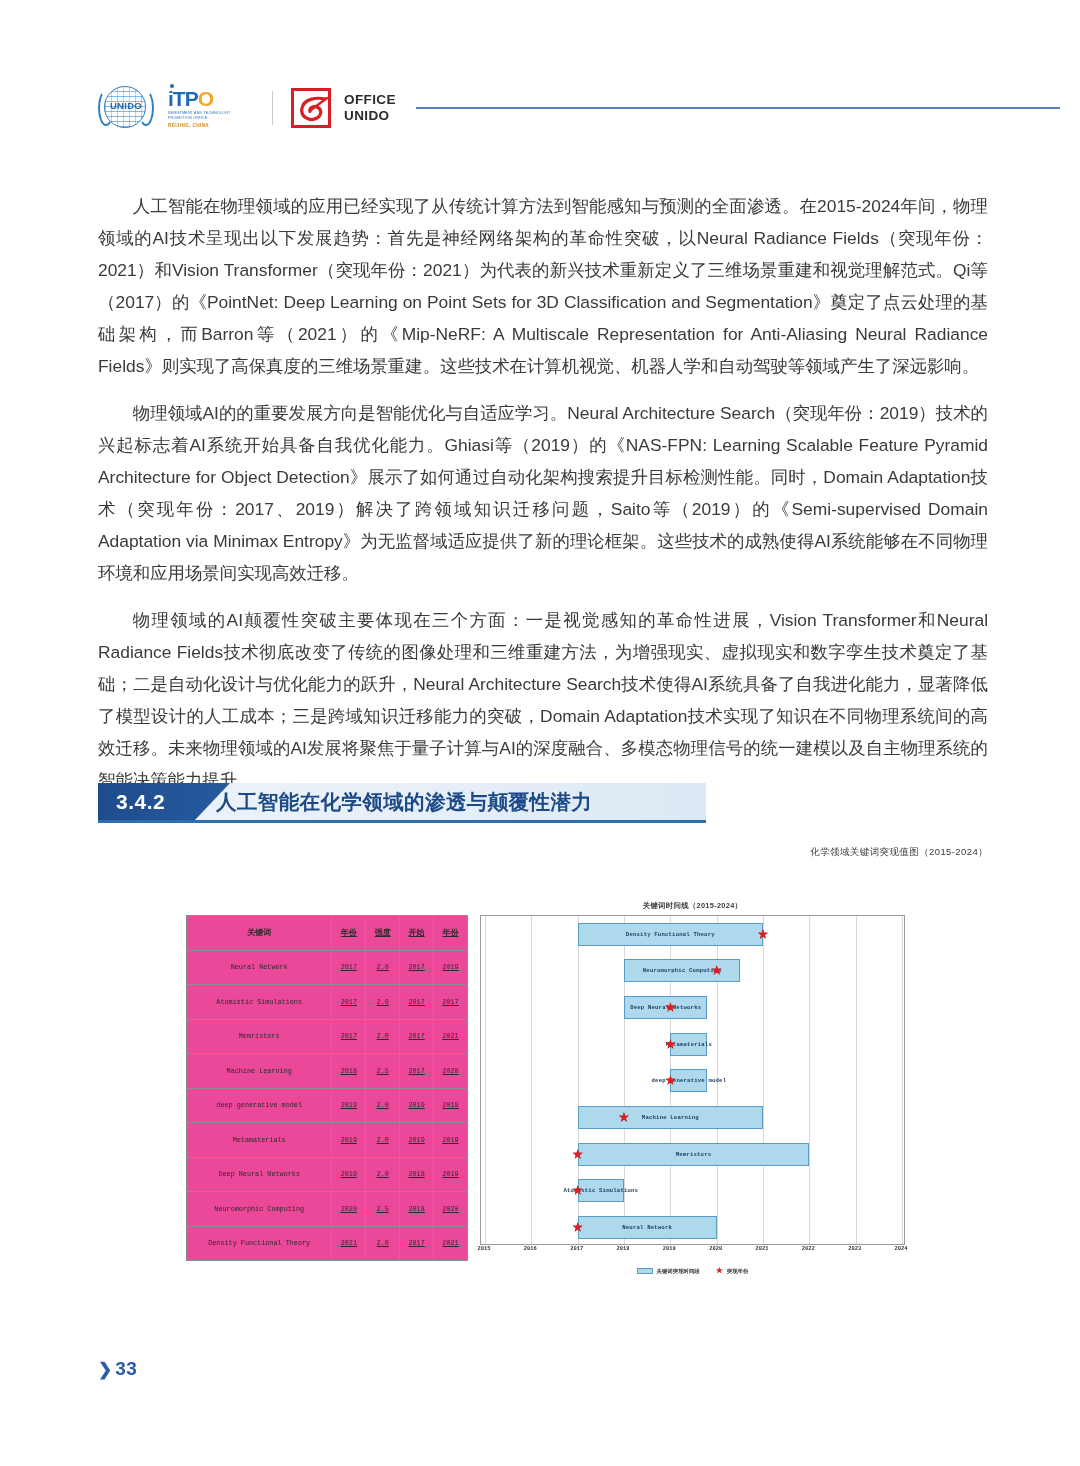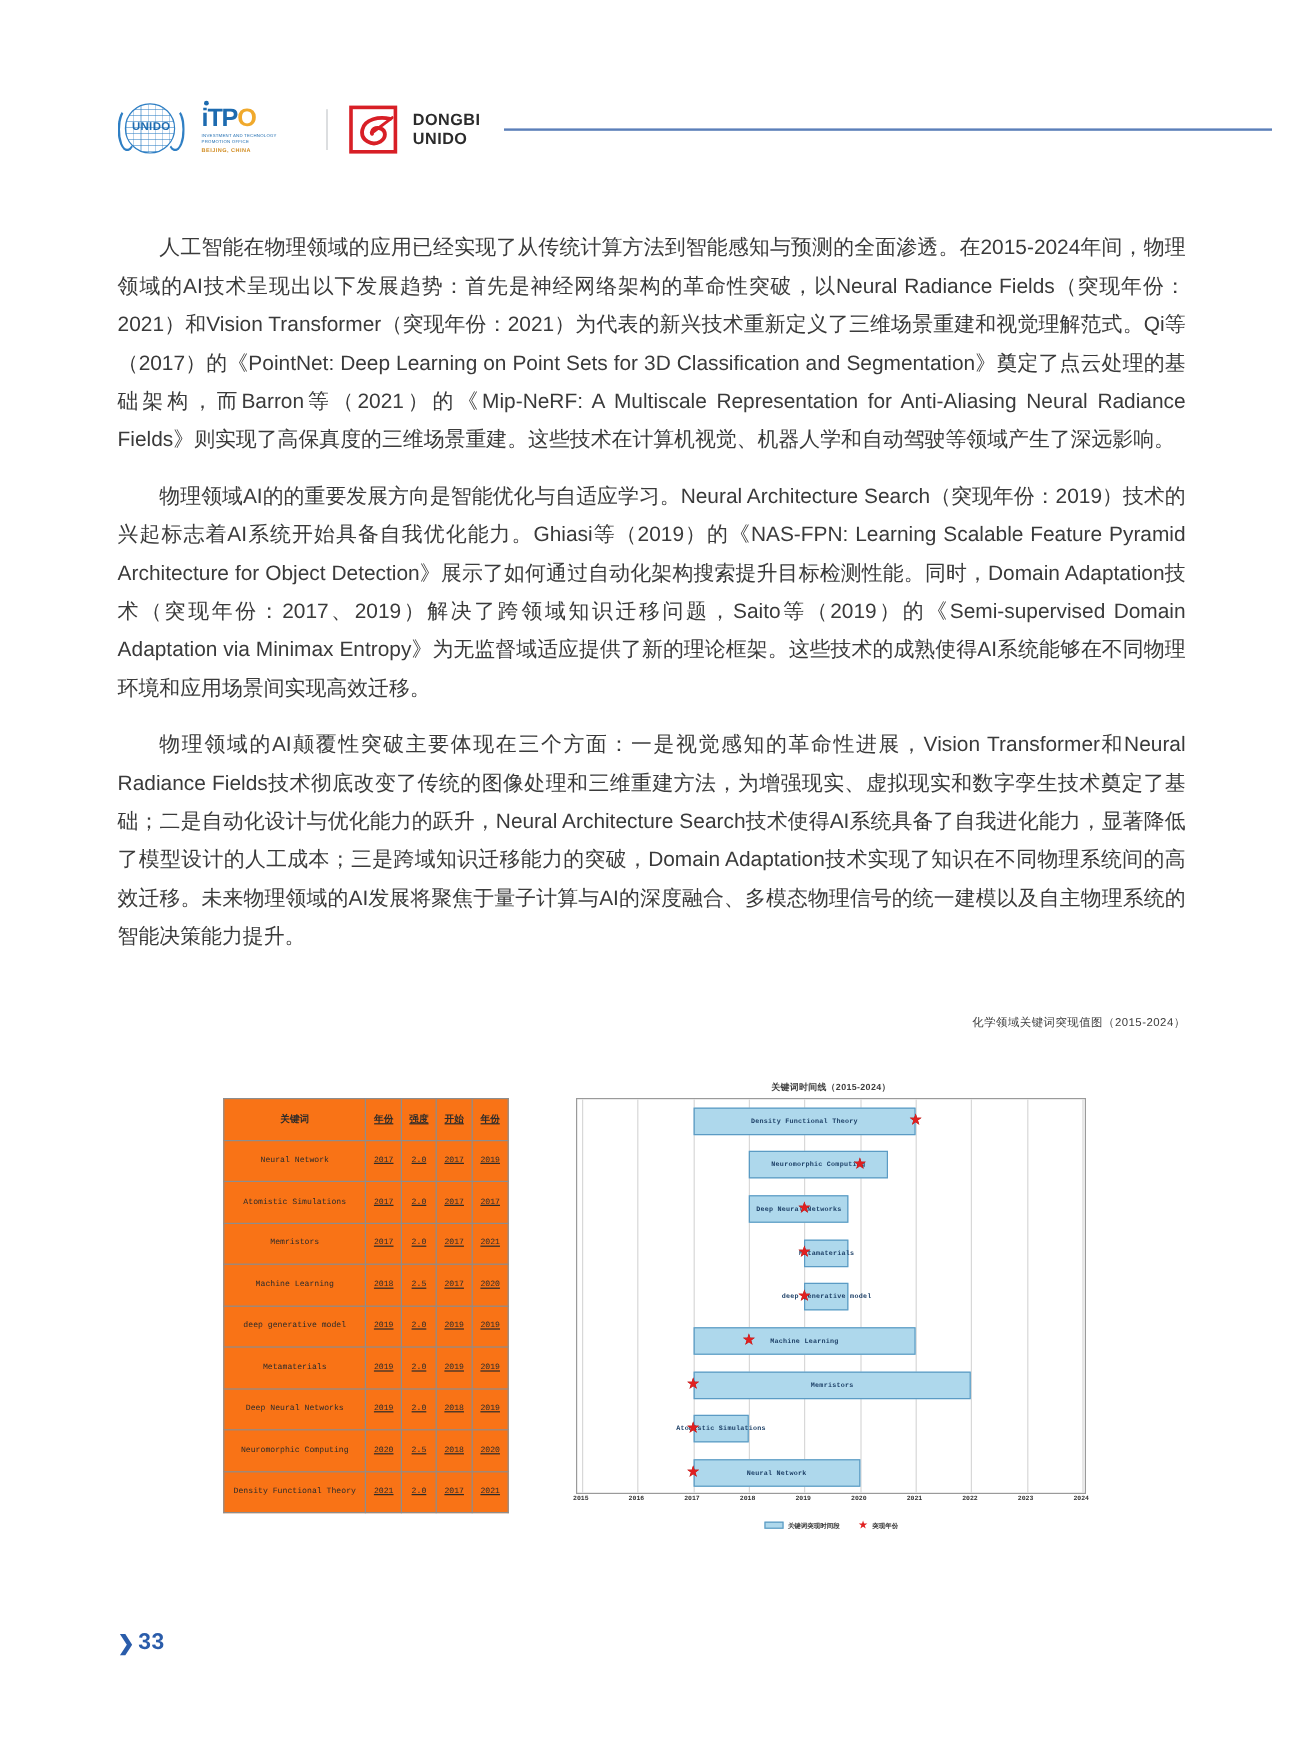--- a/index.html
+++ b/index.html
@@ -79,21 +79,21 @@
     position: absolute; left: 118px; top: 0; height: 38px; line-height: 38px;
     font-size: 20.5px; font-weight: 700; color: #1b4a86; letter-spacing: .4px;
   }
 
   
   .figure { position: absolute; left: 98px; top: 846px; width: 890px; }
   .fig-title { text-align: right; font-size: 9.5px; color: #3c3c3c; margin-bottom: 6px; letter-spacing: .4px; }
   .fig-body { position: relative; width: 890px; height: 400px; }
 
   
-  .kw-table { position: absolute; left: 88px; top: 50px; width: 238px; border: 1px solid #6d6d6d; border-collapse: collapse; background: #f97316; }
+  .kw-table { position: absolute; left: 88px; top: 50px; width: 282px; border: 1px solid #6d6d6d; border-collapse: collapse; background: #ec4899; }
   .kw-table td, .kw-table th {
     border: 1px solid #8d8d8d; font-family: "Liberation Mono", monospace;
     font-size: 6.8px; color: #2b2b2b; text-align: center; height: 34.5px; padding: 0 2px;
     font-weight: normal;
   }
   .kw-table th { font-family: "Liberation Sans", sans-serif; font-size: 8px; font-weight: 700; color: #2b2b2b; }
   .kw-table .c-kw { width: 146px; }
   .kw-table .c-n { width: 34px; text-decoration: underline; }
 
   
@@ -159,34 +159,43 @@
 
       <div class="hdr-divider"></div>
 
       <div class="dongbi-mark">
         <svg class="dongbi-swoosh" viewBox="0 0 30 28">
           <path d="M27 3 C18 1 6 3 4 12 C2 21 12 26 19 22 C24 19 24 13 19 11 C15 9.5 11 12 12 15.5" fill="none" stroke="#d81f26" stroke-width="3.2" stroke-linecap="round"></path>
           <path d="M13 14 L29 2" fill="none" stroke="#d81f26" stroke-width="2.4" stroke-linecap="round"></path>
         </svg>
       </div>
       <div class="dongbi-text">
-        <div>DONGBI</div>
+        <div>OFFICE</div>
         <div>UNIDO</div>
       </div>
 
       <div class="hdr-rule"></div>
     </div>
   </div>
 
   <div class="content">
     <p class="para">人工智能在物理领域的应用已经实现了从传统计算方法到智能感知与预测的全面渗透。在2015-2024年间，物理领域的AI技术呈现出以下发展趋势：首先是神经网络架构的革命性突破，以Neural Radiance Fields（突现年份：2021）和Vision Transformer（突现年份：2021）为代表的新兴技术重新定义了三维场景重建和视觉理解范式。Qi等（2017）的《PointNet: Deep Learning on Point Sets for 3D Classification and Segmentation》奠定了点云处理的基础架构，而Barron等（2021）的《Mip-NeRF: A Multiscale Representation for Anti-Aliasing Neural Radiance Fields》则实现了高保真度的三维场景重建。这些技术在计算机视觉、机器人学和自动驾驶等领域产生了深远影响。</p>
     <p class="para">物理领域AI的的重要发展方向是智能优化与自适应学习。Neural Architecture Search（突现年份：2019）技术的兴起标志着AI系统开始具备自我优化能力。Ghiasi等（2019）的《NAS-FPN: Learning Scalable Feature Pyramid Architecture for Object Detection》展示了如何通过自动化架构搜索提升目标检测性能。同时，Domain Adaptation技术（突现年份：2017、2019）解决了跨领域知识迁移问题，Saito等（2019）的《Semi-supervised Domain Adaptation via Minimax Entropy》为无监督域适应提供了新的理论框架。这些技术的成熟使得AI系统能够在不同物理环境和应用场景间实现高效迁移。</p>
     <p class="para">物理领域的AI颠覆性突破主要体现在三个方面：一是视觉感知的革命性进展，Vision Transformer和Neural Radiance Fields技术彻底改变了传统的图像处理和三维重建方法，为增强现实、虚拟现实和数字孪生技术奠定了基础；二是自动化设计与优化能力的跃升，Neural Architecture Search技术使得AI系统具备了自我进化能力，显著降低了模型设计的人工成本；三是跨域知识迁移能力的突破，Domain Adaptation技术实现了知识在不同物理系统间的高效迁移。未来物理领域的AI发展将聚焦于量子计算与AI的深度融合、多模态物理信号的统一建模以及自主物理系统的智能决策能力提升。</p>
   </div>
 
+  <div class="section-head">
+    <div class="sh-bar"></div>
+    <div class="sh-num-wrap">
+      <div class="sh-num-bg"></div>
+      <div class="sh-num">3.4.2</div>
+    </div>
+    <div class="sh-title">人工智能在化学领域的渗透与颠覆性潜力</div>
+    <div class="sh-underline"></div>
+  </div>
 
   <div class="figure">
     <div class="fig-title">化学领域关键词突现值图（2015-2024）</div>
 
     <div class="fig-body">
 
       <table class="kw-table">
         <thead>
           <tr>
             <th class="c-kw">关键词</th>

